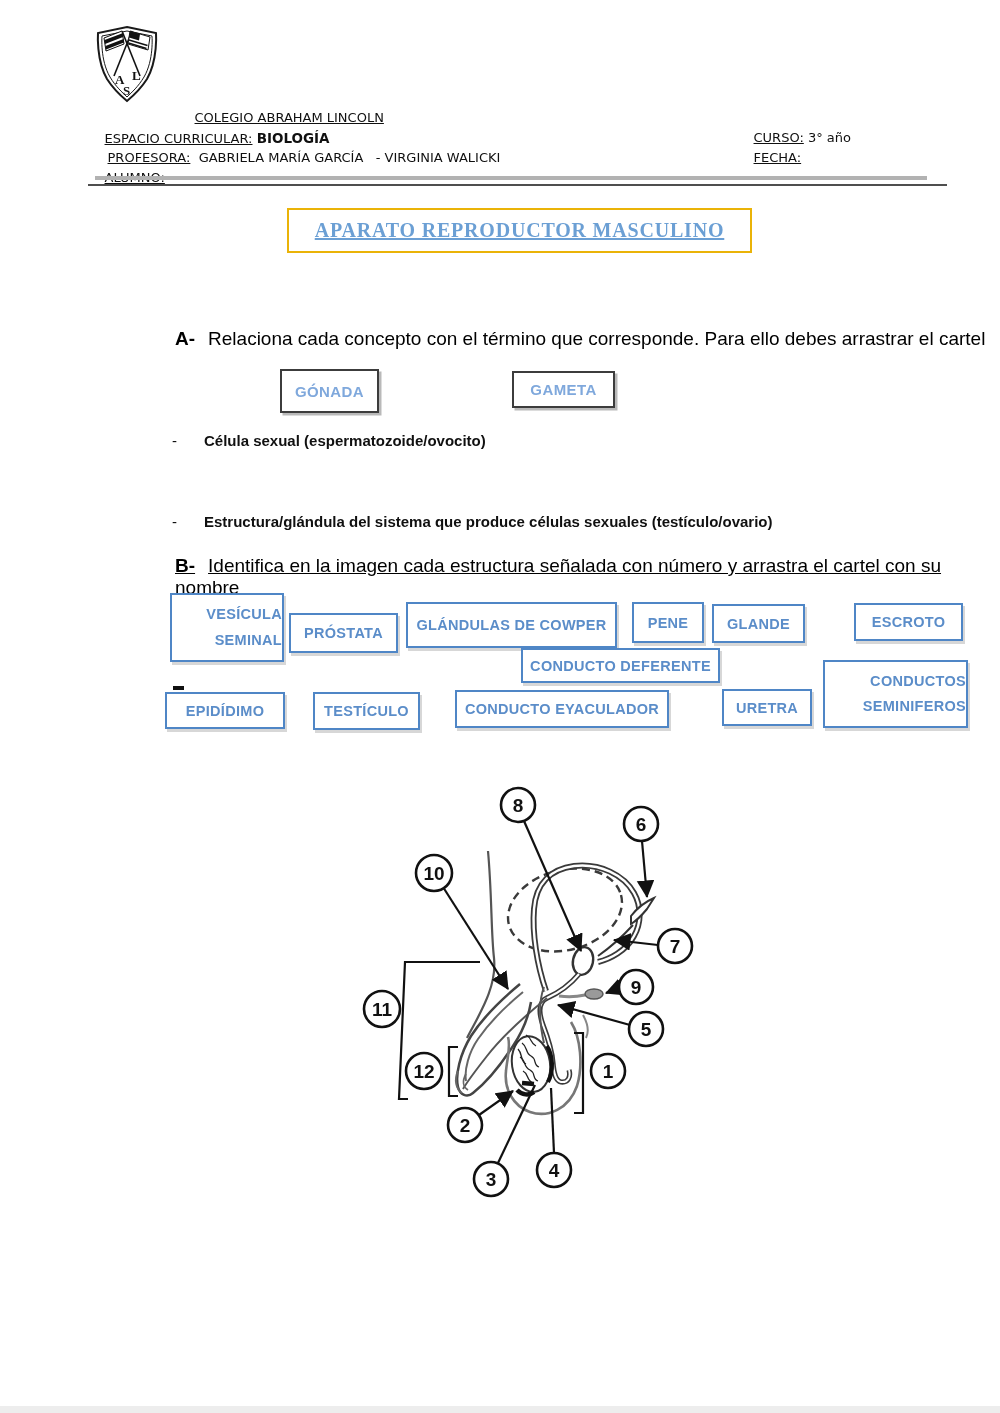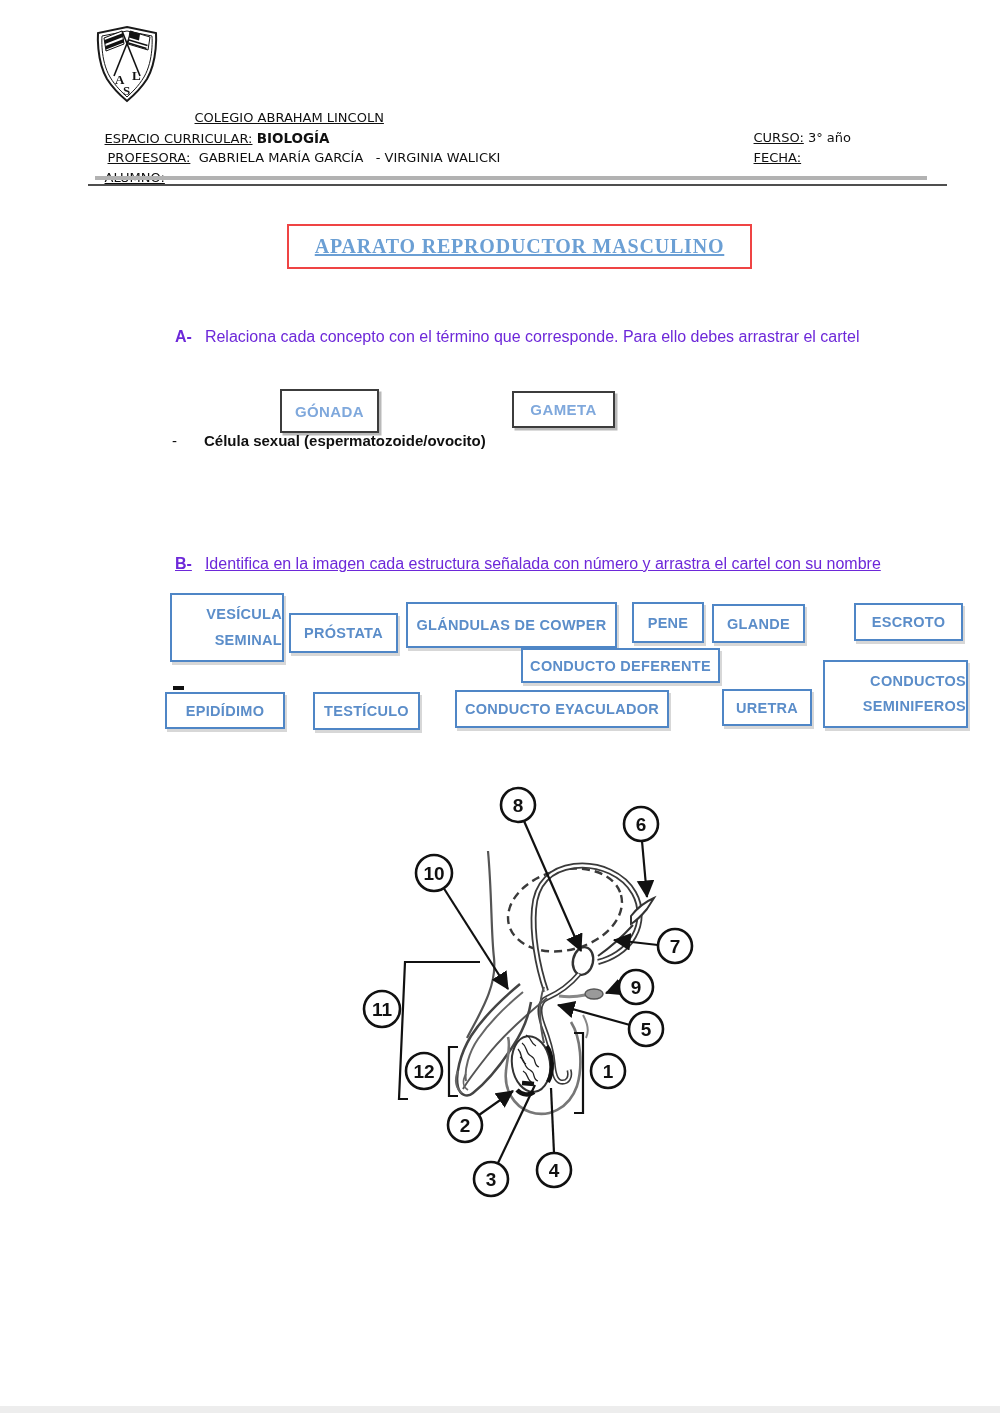--- a/index.html
+++ b/index.html
@@ -7,35 +7,35 @@
         font-family:"Liberation Sans",sans-serif;color:#161616;}
 
   
   .hdr-line{position:absolute;font-family:"DejaVu Sans",sans-serif;font-size:13px;color:#101010;white-space:pre;}
   .u{text-decoration:underline;}
   .hdr-bold{font-weight:700;font-size:13.5px;}
   .rule-gray{position:absolute;left:95px;top:176px;width:832px;height:4px;background:#b2b2b2;}
   .rule-dark{position:absolute;left:88px;top:184px;width:859px;height:2px;background:#4f4f4f;}
 
   
-  .title-box{position:absolute;left:287px;top:208px;width:461px;height:41px;border:2px solid #ef4444;
-             display:flex;align-items:center;justify-content:center;background:#fff;margin-top:16px;}
+  .title-box{position:absolute;left:287px;top:208px;width:461px;height:41px;border:2px solid #eab308;
+             display:flex;align-items:center;justify-content:center;background:#fff;}
   .title-text{font-family:"Liberation Serif",serif;font-size:20px;font-weight:700;letter-spacing:.8px;
               color:var(--title-blue,#6b9fd4);text-decoration:underline;}
 
   
-  .instr{position:absolute;font-size:16px;color:#6d28d9;}
+  .instr{position:absolute;font-size:19px;color:#000000;}
   .instr-label{font-weight:700;margin-right:13px;}
   .defline{position:absolute;font-size:15px;font-weight:700;color:#101010;}
   .def-dash{font-weight:400;margin-right:27px;}
 
   
   .concept{position:absolute;border:2px solid #3c3c3c;background:#fff;box-shadow:2.5px 2.5px 0 #b9b9b9;
            display:flex;align-items:center;justify-content:center;
-           color:var(--concept-blue,#7fa8dc);font-weight:700;font-size:15px;letter-spacing:.4px;margin-top:20px;}
+           color:var(--concept-blue,#7fa8dc);font-weight:700;font-size:15px;letter-spacing:.4px;}
 
   
   .tag{position:absolute;border:2.5px solid var(--label-border-blue,#4f86c6);background:#fff;
        box-shadow:2px 3px 0 rgba(110,110,110,.28);
        display:flex;align-items:center;justify-content:center;text-align:center;
        color:var(--label-blue,#5b8dc9);font-weight:700;font-size:14.5px;letter-spacing:.3px;}
   .tag.two-line{justify-content:flex-start;text-align:right;padding-left:9px;line-height:1.75;}
   .stray-dash{position:absolute;left:173px;top:686px;width:11px;height:4px;background:#111;}
 
   
@@ -106,20 +106,23 @@
     <span class="instr-label">A-</span><span>Relaciona cada concepto con el término que corresponde. Para ello debes arrastrar el cartel</span>
   </div>
 
   <div class="concept" style="left:280px;top:369px;width:95px;height:40px;">GÓNADA</div>
   <div class="concept" style="left:512px;top:371px;width:99px;height:33px;">GAMETA</div>
 
   <div class="defline" style="left:172px;top:432px;">
     <span class="def-dash">-</span><span>Célula sexual (espermatozoide/ovocito)</span>
   </div>
 
+  <div class="defline" style="left:172px;top:513px;">
+    <span class="def-dash">-</span><span>Estructura/glándula del sistema que produce células sexuales (testículo/ovario)</span>
+  </div>
 
   <div class="instr" style="left:175px;top:555px;text-decoration:underline;">
     <span class="instr-label">B-</span><span>Identifica en la imagen cada estructura señalada con número y arrastra el cartel con su nombre</span>
   </div>
 
   <div class="tag two-line" style="left:170px;top:593px;width:101px;height:65px;">VESÍCULA SEMINAL</div>
   <div class="tag" style="left:289px;top:613px;width:105px;height:36px;">PRÓSTATA</div>
   <div class="tag" style="left:406px;top:602px;width:207px;height:42px;">GLÁNDULAS DE COWPER</div>
   <div class="tag" style="left:632px;top:602px;width:68px;height:37px;">PENE</div>
   <div class="tag" style="left:712px;top:604px;width:89px;height:35px;">GLANDE</div>

